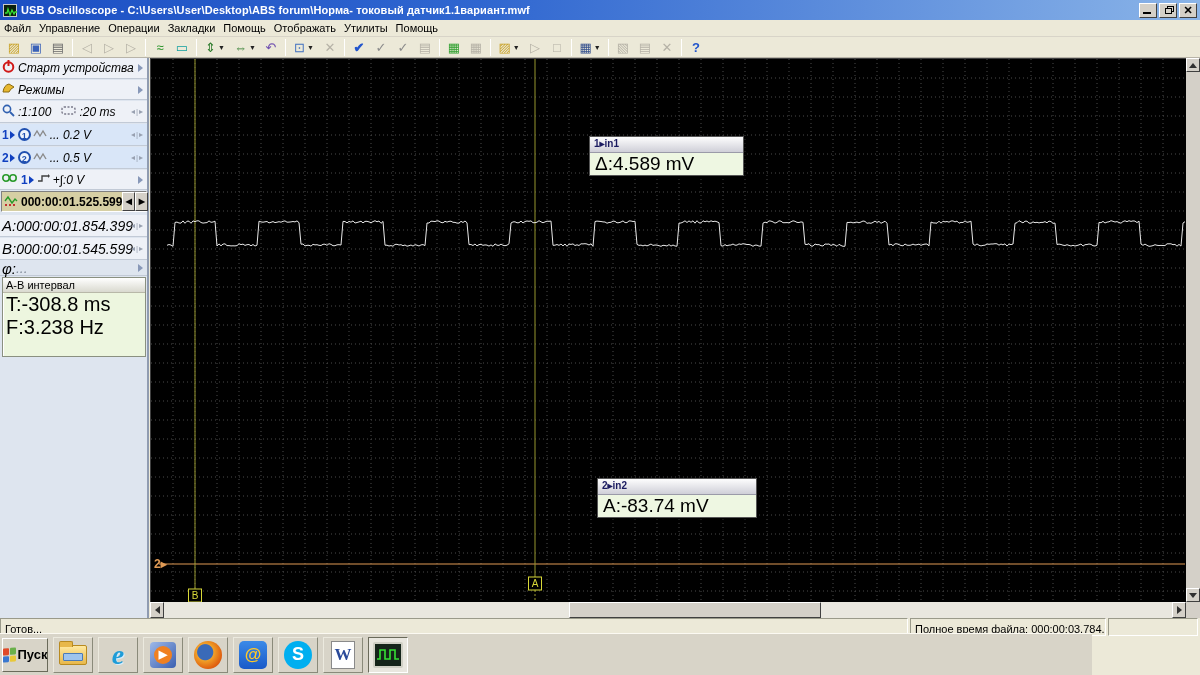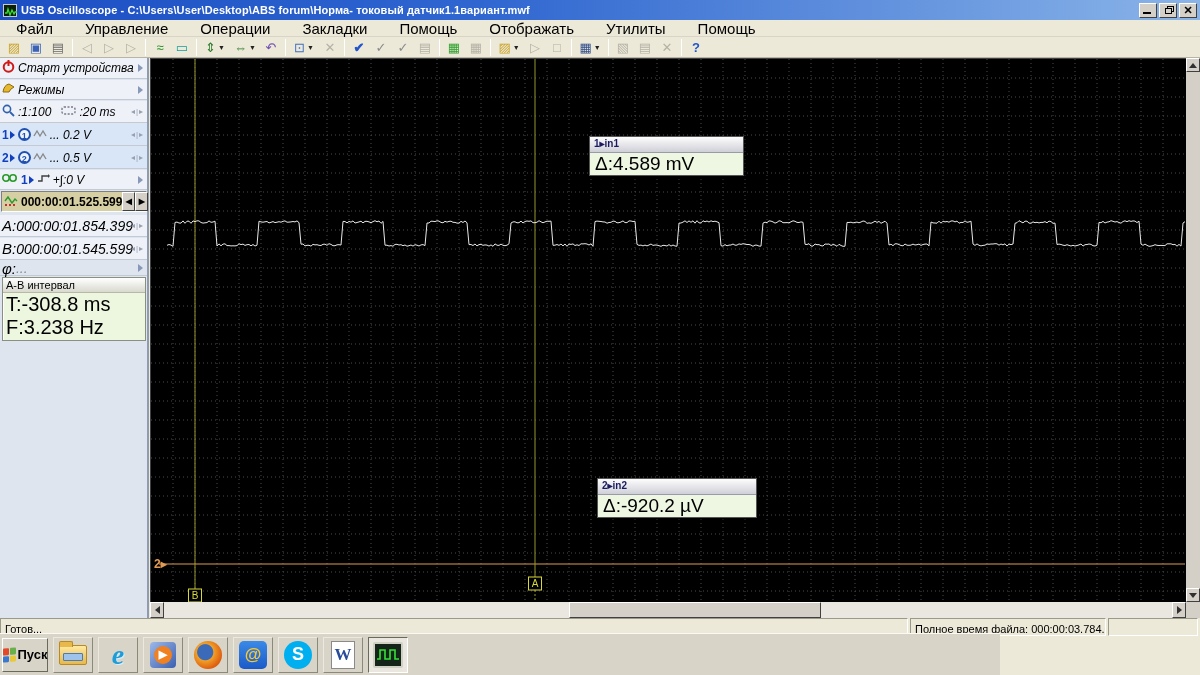--- a/index.html
+++ b/index.html
@@ -21,21 +21,21 @@
     display:flex; align-items:center; justify-content:center; font-size:9px;
     color:#000; flex:0 0 auto; }
   .winbtn .minbar { position:absolute; left:3px; bottom:3px; width:8px; height:2px; background:#000; }
   .winbtn .restbox { position:absolute; left:5px; top:4px; width:7px; height:6px;
     border:1px solid #000; box-shadow:2px -2px 0 -1px #d4d0c8, 2px -2px 0 0 #000; }
   .winbtn .closex { font-size:11px; font-weight:bold; line-height:1; }
 
   
   #menubar { position:absolute; left:0; top:20px; width:1200px; height:17px;
     background:#ece9d8; border-bottom:1px solid #d8d4c8; display:flex; align-items:center; }
-  .menu-item { font-size:15px; color:#000; padding:1px 16px; cursor:default; }
+  .menu-item { font-size:11px; color:#000; padding:1px 4px; cursor:default; }
 
   
   #toolbar { position:absolute; left:0; top:37px; width:1200px; height:21px;
     background:#ece9d8; border-bottom:1px solid #b8b4a8; display:flex; align-items:center; padding-left:3px; }
   .tool-btn { width:22px; height:19px; display:flex; align-items:center; justify-content:center;
     font-size:13px; position:relative; }
   .tool-btn.drop { width:30px; }
   .tool-btn .g { line-height:1; }
   .tool-btn .dv { font-size:7px; color:#222; margin-left:2px; }
   .tool-btn.disabled .g, .tool-btn.disabled .dv { color:#a8a49a !important; opacity:.8; }
@@ -56,21 +56,21 @@
   .tri-blue { display:inline-block; width:0; height:0; border-top:4px solid transparent;
     border-bottom:4px solid transparent; border-left:5px solid #1040c0; margin-right:3px; }
   .circ { display:inline-block; width:13px; height:13px; border:2px solid #2050b0; border-radius:50%;
     color:#2050b0; font-size:9px; font-weight:bold; text-align:center; line-height:13px; margin-right:2px; background:#eef4fc; }
   #time-row-box { position:absolute; left:1px; top:0; width:146px; height:21px;
     border:1px solid; border-color:#808080 #fff #fff #808080; background:#d6cfa4;
     display:flex; align-items:center; font-weight:bold; font-size:12px; }
   .spin-btn { width:13px; height:19px; background:#d4d0c8; border:1px solid;
     border-color:#fff #404040 #404040 #fff; display:flex; align-items:center;
     justify-content:center; font-size:8px; color:#000; }
-  #ab-panel { position:absolute; left:2px; top:219px; width:144px; height:64px;
+  #ab-panel { position:absolute; left:2px; top:219px; width:144px; height:80px;
     border:1px solid #8a9080; background:#edf6df; box-shadow:1px 1px 0 #fff inset; }
   #ab-panel .hdr { height:15px; background:linear-gradient(#ffffff,#d9d9cf);
     border-bottom:1px solid #b8b8a8; font-size:11px; padding:1px 3px; color:#000; }
   #ab-panel .val { font-size:20px; line-height:23px; padding-left:3px; color:#000; }
 
   
   #scope-wrap { position:absolute; left:150px; top:58px; width:1036px; height:544px;
     background:#000; border-left:1px solid #404040; border-top:1px solid #404040; }
   #scope-svg { position:absolute; left:0; top:0; }
   .tip { position:absolute; background:#eef7e2; border:1px solid #555;
@@ -93,21 +93,21 @@
   
   #statusbar { position:absolute; left:0; top:618px; width:1200px; height:15px;
     background:#ece9d8; display:flex; font-size:11px; color:#000; }
   .spanel { border:1px solid; border-color:#9a9a8a #fff #fff #9a9a8a; height:18px;
     padding:4px 4px; line-height:13px; white-space:nowrap; overflow:hidden; }
   #sp-left { width:908px; }
   #sp-right { width:196px; margin-left:2px; }
   #sp-far { width:90px; margin-left:2px; }
 
   
-  #taskbar { position:absolute; left:0; top:633px; width:1000px; height:42px;
+  #taskbar { position:absolute; left:0; top:633px; width:1092px; height:42px;
     background:#d8d4c8; border-top:1px solid #fbf9f2; display:flex; align-items:center; }
   #start-btn { width:46px; height:34px; margin-left:2px; background:#d8d4c8; border:1px solid;
     border-color:#fff #6a6a5a #6a6a5a #fff; display:flex; align-items:center;
     justify-content:center; gap:2px; }
   #start-logo { width:14px; height:14px; display:grid; grid-template-columns:6px 6px; gap:1px; transform:skewY(-6deg); }
   #start-logo i { border-radius:1px; }
   #start-text { font-size:13px; font-weight:bold; color:#000; }
   .ql-btn { width:40px; height:36px; margin-left:5px; display:flex; align-items:center;
     justify-content:center; background:#d8d4c8; border:1px solid;
     border-color:#eceadf #8a8a7a #8a8a7a #eceadf; }
@@ -463,21 +463,21 @@
           <text x="44" y="540" fill="#d8d838" font-size="10" text-anchor="middle" font-family="Liberation Sans,sans-serif">B</text>
           <rect x="377.5" y="518" width="13" height="13" fill="#000" stroke="#d8d838"></rect>
           <text x="384" y="528" fill="#d8d838" font-size="10" text-anchor="middle" font-family="Liberation Sans,sans-serif">A</text>
         </svg></div>
     <div class="tip" id="tip1">
       <div class="thdr">1▸in1</div>
       <div class="tline">Δ:4.589 mV</div>
     </div>
     <div class="tip" id="tip2">
       <div class="thdr">2▸in2</div>
-      <div class="tline">Δ:-920.2 µV</div>
+      <div class="tline">A:-83.74 mV</div>
     </div>
   </div>
 
   <div id="hscroll">
     <span class="sb-btn" style="left:0;top:0;width:14px;height:16px;">
       <span class="sb-tri" style="border-top:4px solid transparent;border-bottom:4px solid transparent;border-right:5px solid #303030;"></span>
       </span>
     <div id="hthumb"></div>
     <span class="sb-btn" style="right:0;top:0;width:14px;height:16px;">
       <span class="sb-tri" style="border-top:4px solid transparent;border-bottom:4px solid transparent;border-left:5px solid #303030;"></span>

